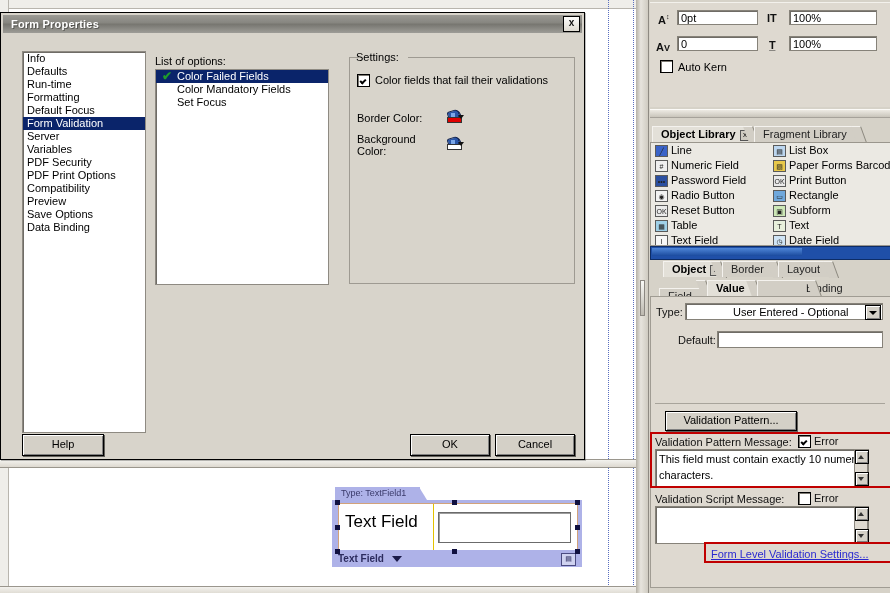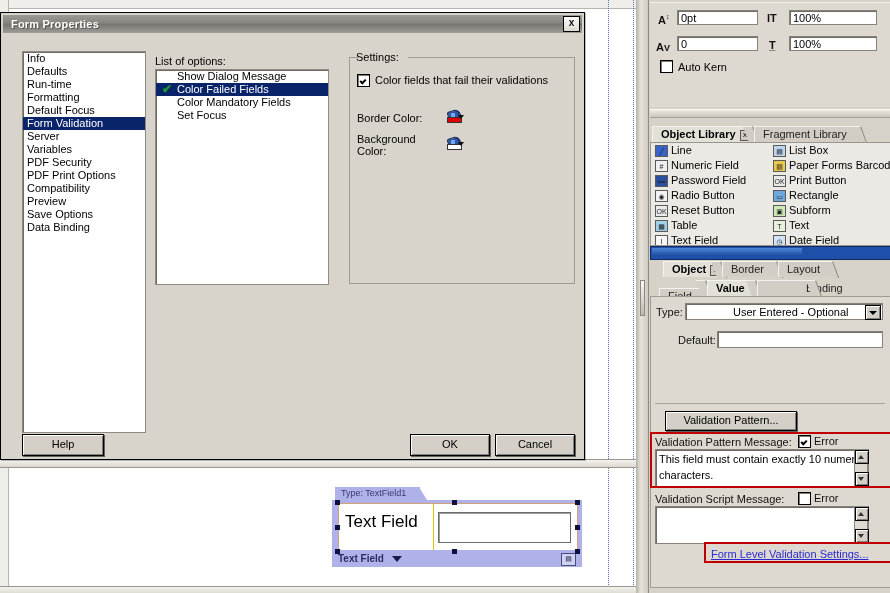--- a/index.html
+++ b/index.html
@@ -398,21 +398,20 @@
         <div class="cat-item">PDF Security</div>
         <div class="cat-item">PDF Print Options</div>
         <div class="cat-item">Compatibility</div>
         <div class="cat-item">Preview</div>
         <div class="cat-item">Save Options</div>
         <div class="cat-item">Data Binding</div>
       </div>
 
     <div class="lbl-listopts">List of options:</div>
     <div class="opt-list" id="opt-list">
-        <div class="opt-item"><span>Show Dialog Message</span></div>
         <div class="opt-item sel"><span class="opt-check">✔</span><span>Color Failed Fields</span></div>
         <div class="opt-item"><span>Color Mandatory Fields</span></div>
         <div class="opt-item"><span>Set Focus</span></div>
       </div>
 
     <div class="grp-legend">Settings:</div>
     <div class="settings-group"></div>
 
     <div class="chk-row">
       <span class="chkbox on"></span>

